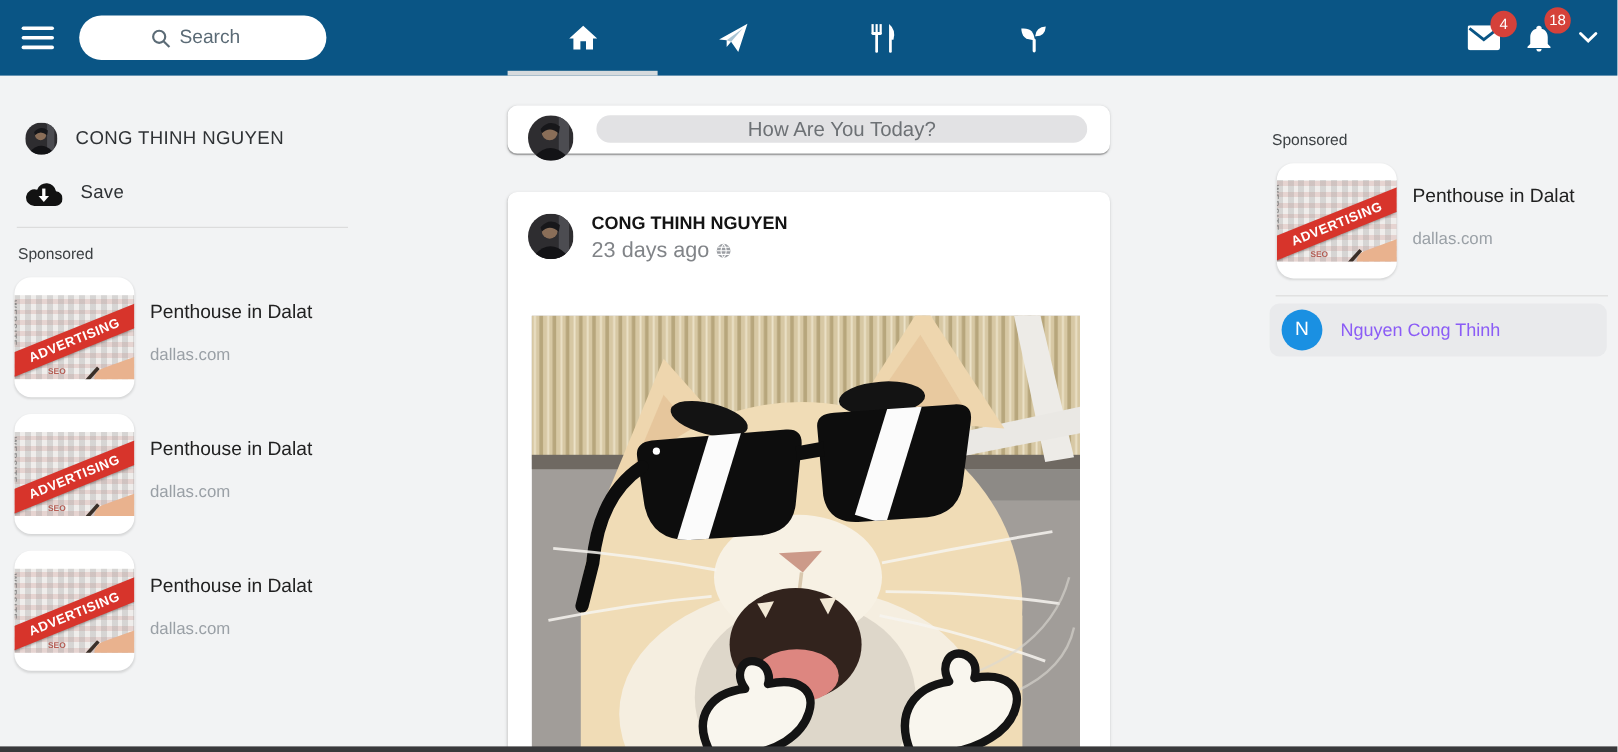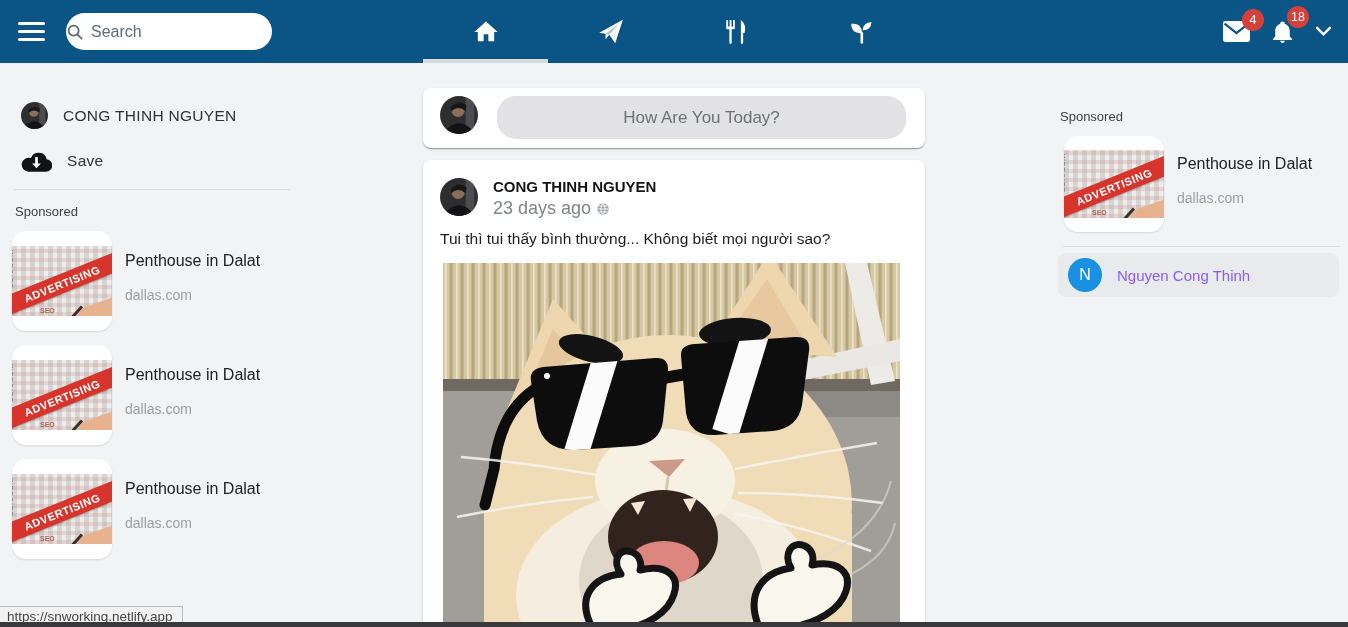--- a/index.html
+++ b/index.html
@@ -6,21 +6,21 @@
   html,body { width:1348px; height:627px; overflow:hidden; background:#f2f3f4;
               font-family:"Liberation Sans", sans-serif; }
   .screen { position:relative; width:1348px; height:627px; }
 
   
   .navbar { position:absolute; inset:0 0 auto 0; height:63px; background:#0a5585; z-index:5; }
   .hamburger { position:absolute; left:18px; top:22px; width:27px; height:19px;
                display:flex; flex-direction:column; justify-content:space-between; cursor:pointer; }
   .hamburger span { display:block; height:3.4px; background:#fff; border-radius:2px; }
   .search-box { position:absolute; left:66px; top:13px; width:206px; height:37px; background:#fff;
-                border-radius:19px; display:flex; align-items:center; gap:7px; }
+                border-radius:19px; display:flex; align-items:center; justify-content:center; gap:7px; }
   .search-box input { border:none; outline:none; background:transparent; width:64px;
                       font-size:16px; color:#37474f; font-family:"Liberation Sans",sans-serif; }
   .search-box input::placeholder { color:#5b6b76; opacity:1; }
   .nav-tabs { position:absolute; left:423px; top:0; width:500px; height:63px; display:flex; }
   .nav-tab { flex:1; display:flex; align-items:center; justify-content:center; position:relative; cursor:pointer; }
   .nav-tab.active::after { content:""; position:absolute; left:0; right:0; bottom:0; height:4px; background:#d6dadd; }
   .nav-right { position:absolute; right:16px; top:0; height:63px; display:flex; align-items:center; gap:20px; }
   .icon-wrap { position:relative; cursor:pointer; }
   .badge { position:absolute; top:-12px; right:-14px; min-width:22px; height:22px; padding:0 4px;
            background:#d5413a; color:#fff; font-size:12.5px; border-radius:50%;
@@ -53,21 +53,21 @@
              border-radius:10px 3px 3px 10px; transform:rotate(-20deg); }
   .ad-hand::before { content:""; position:absolute; left:-14px; top:2px; width:22px; height:2.5px;
                      background:#3a2f28; transform:rotate(-28deg); }
   .ad-text { display:flex; flex-direction:column; justify-content:center; gap:17px; transform:translateY(-4px); }
   .ad-title { font-size:16px; color:#212121; }
   .ad-url { font-size:14px; color:#9aa0a6; }
 
   
   .card { position:absolute; background:#fff; border-radius:8px;
           box-shadow:0 2px 1px -1px rgba(0,0,0,.2), 0 1px 1px rgba(0,0,0,.14), 0 1px 3px rgba(0,0,0,.12); }
-  .composer { left:423px; top:88px; width:502px; height:60px; }
+  .composer { left:423px; top:88px; width:502px; height:40px; }
   .composer .avatar-photo { position:absolute; left:17px; top:8px; width:38px; height:38px; }
   .composer-pill { position:absolute; left:74px; right:19px; top:8px; bottom:9px; background:#e2e2e4;
                    border-radius:19px; display:flex; align-items:center; justify-content:center;
                    font-size:17px; color:#6d7175; cursor:pointer; }
   .post { left:423px; top:160px; width:502px; height:467px; overflow:hidden; border-radius:8px 8px 0 0; }
   .post .avatar-photo { position:absolute; left:17px; top:18px; width:38px; height:38px; }
   .post-author { position:absolute; left:70px; top:18px; font-size:15px; font-weight:bold; color:#141414; }
   .post-meta { position:absolute; left:70px; top:38px; font-size:18px; color:#818488;
                display:flex; align-items:center; gap:5px; }
   .post-text { position:absolute; left:17px; top:70px; font-size:15.5px; color:#1d1d1f; }
@@ -268,21 +268,20 @@
       </svg>
     </span>
     <div class="post-author">CONG THINH NGUYEN</div>
     <div class="post-meta">
       <span>23 days ago</span>
       <svg width="14" height="14" viewBox="0 0 16 16">
         <circle cx="8" cy="8" r="6.6" fill="#9b9ea3"></circle>
         <path d="M8,1.4 a10,10 0 0 0 0,13.2 M8,1.4 a10,10 0 0 1 0,13.2 M1.6,8 h12.8 M2.6,4.6 h10.8 M2.6,11.4 h10.8" stroke="#fff" stroke-width="1" fill="none"></path>
       </svg>
     </div>
-    <div class="post-text">Tui thì tui thấy bình thường... Không biết mọi người sao?</div>
 
     <svg class="post-image" viewBox="0 0 457 364">
       <defs>
         <pattern id="shelfStripes" width="11" height="120" patternUnits="userSpaceOnUse">
           <rect width="11" height="120" fill="#d7c8a4"></rect>
           <rect x="6.5" width="3" height="120" fill="#b7a67c"></rect>
           <rect x="2" width="1.6" height="120" fill="#ece2c8"></rect>
         </pattern>
         <clipPath id="lensL">
             <path d="M88,118 Q86,106 100,104 L212,95 Q226,94 225,108 L220,158 Q217,180 192,183 L132,187 Q100,188 94,158 Z"></path>
@@ -360,15 +359,14 @@
     </div>
   </div>
 
   <div class="rs-divider"></div>
 
   <div class="contact-row">
     <span class="contact-avatar">N</span>
     <span class="contact-name">Nguyen Cong Thinh</span>
   </div>
 
-  <div class="status-tooltip">https://snworking.netlify.app</div>
   <div class="bottom-strip"></div>
 </div>
 
 </body></html>

